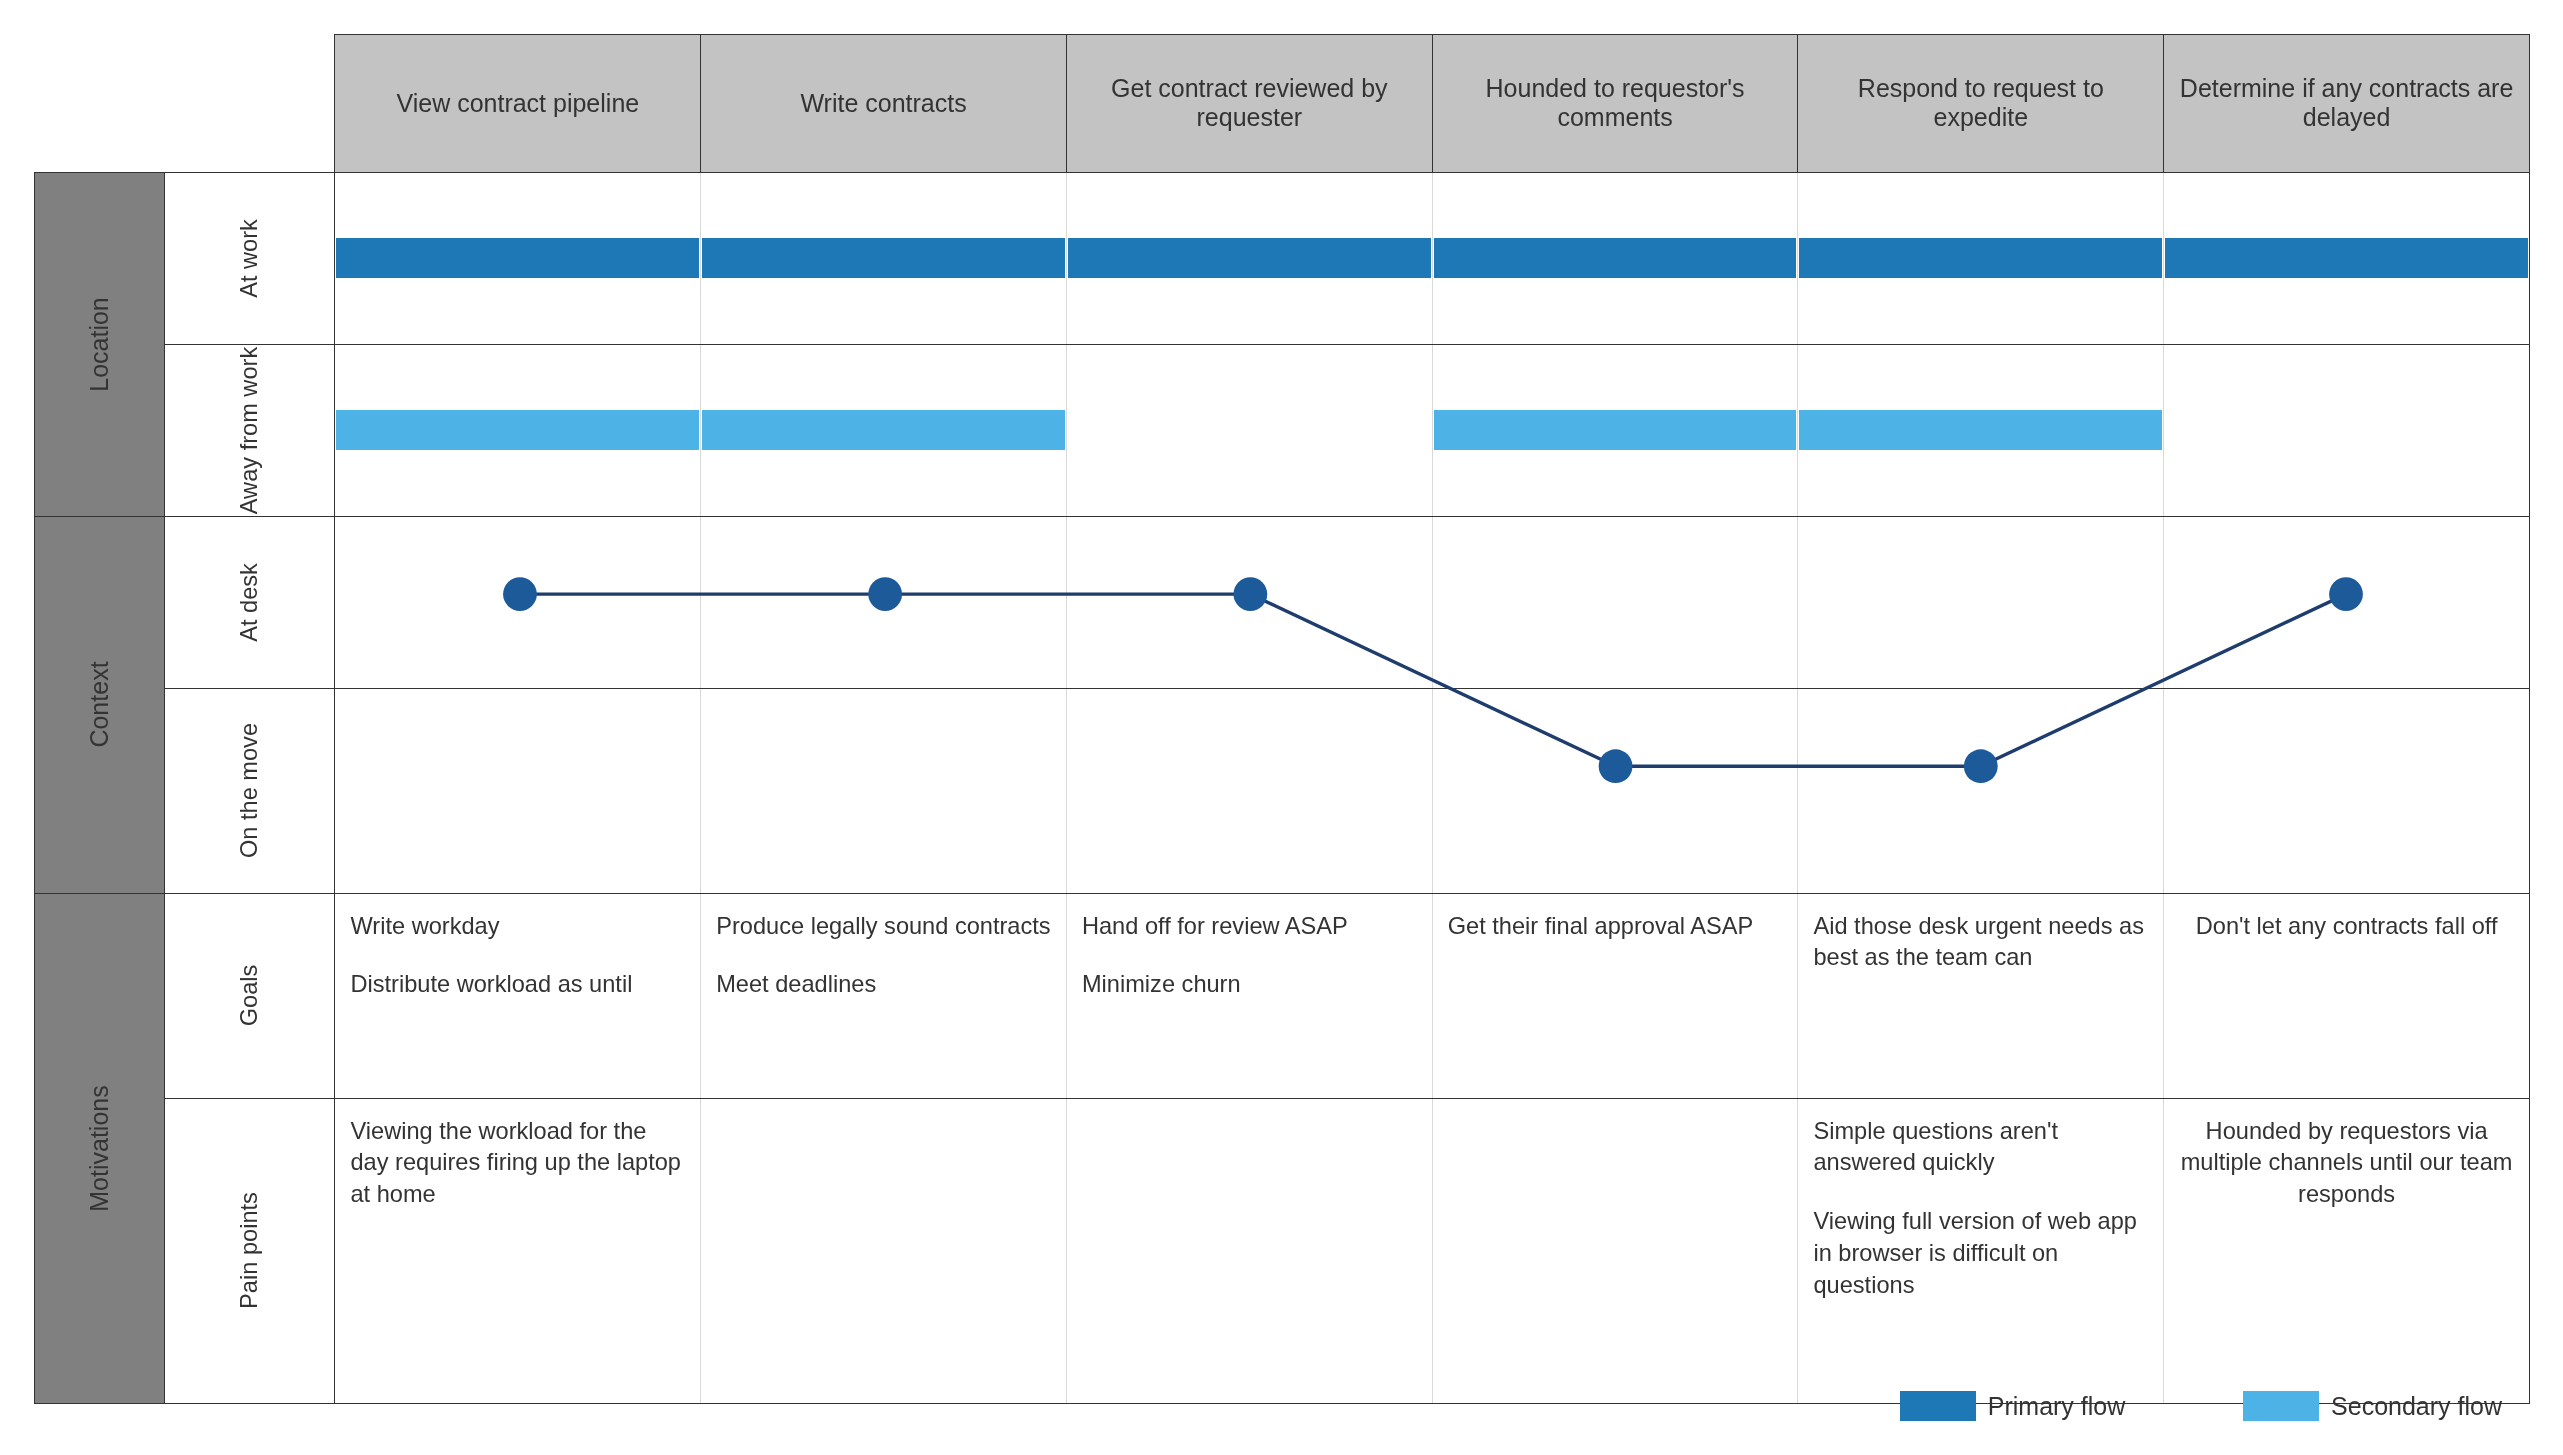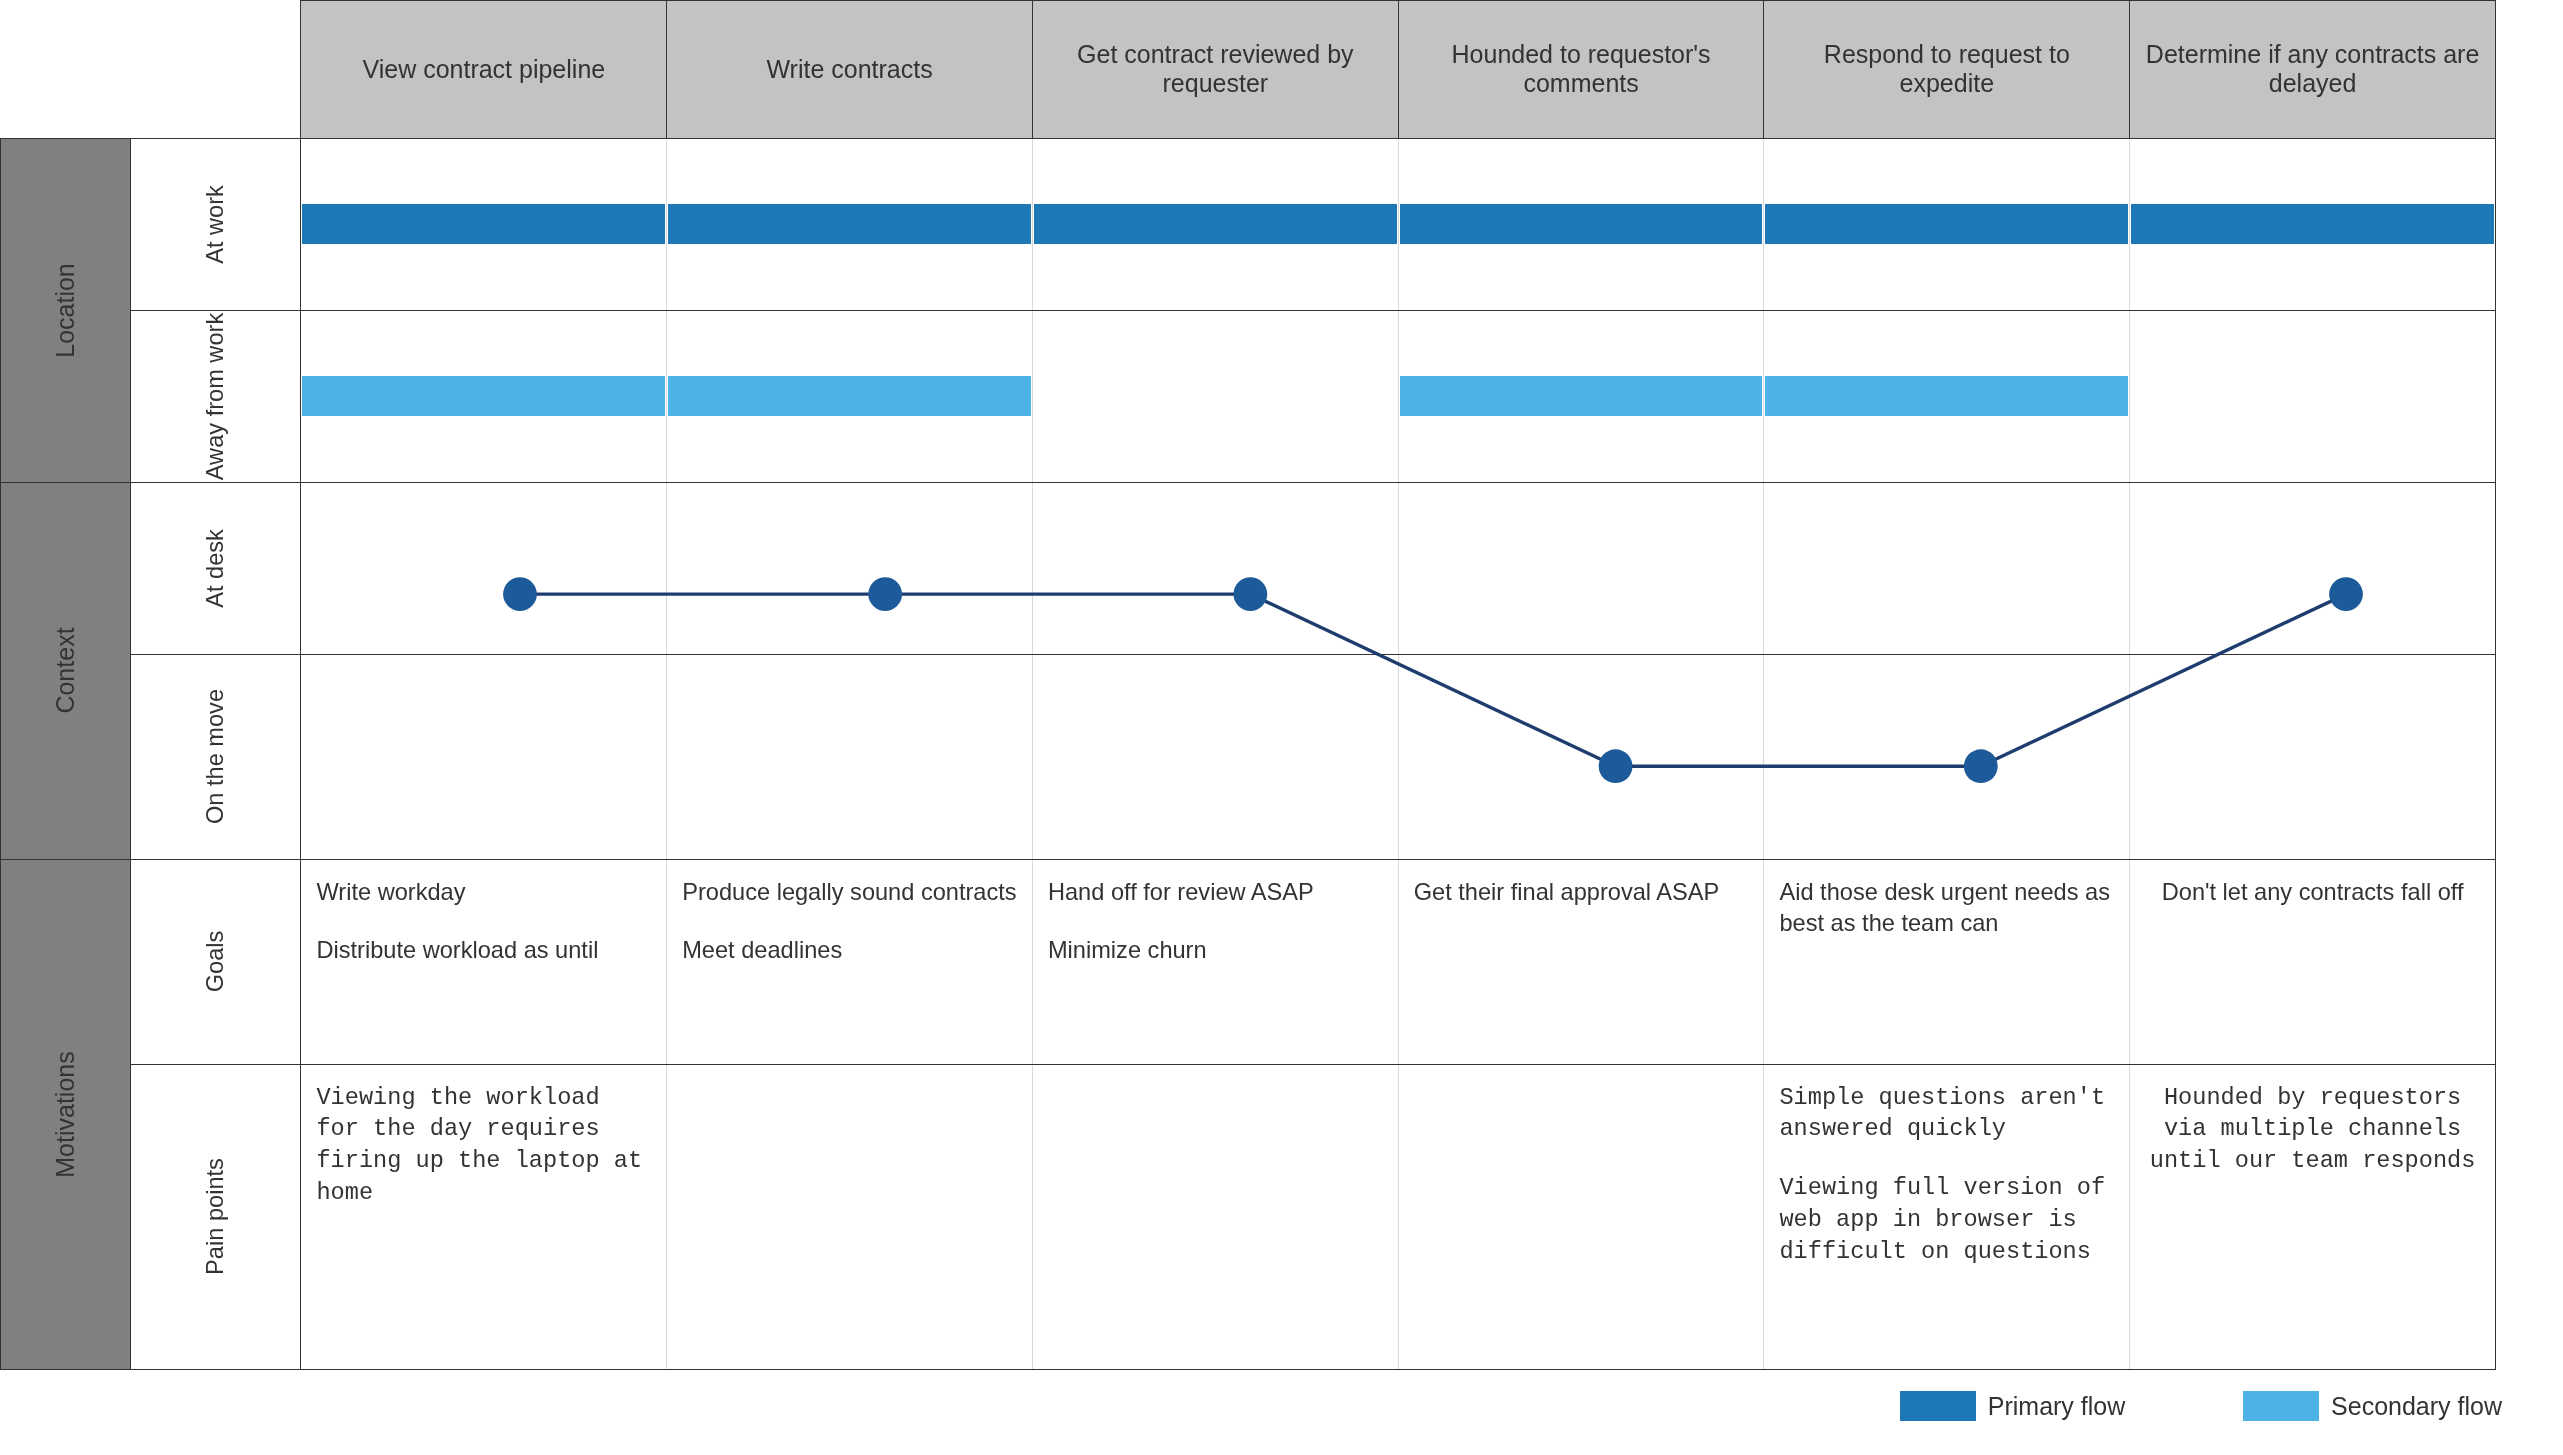--- a/index.html
+++ b/index.html
@@ -7,20 +7,21 @@
     padding: 0;
     background: #fff;
     font-family: -apple-system, Helvetica, Arial, sans-serif;
     color: #333;
   }
   .page {
     width: 2563px;
     height: 1455px;
     position: relative;
     box-sizing: border-box;
+    padding: 34px;
   }
   .outer-grid {
     width: 2496px;
     border-collapse: collapse;
   }
   .outer-grid td, .outer-grid th {
     vertical-align: middle;
   }
   .corner-spacer {
     width: 143px;
@@ -72,21 +73,20 @@
     border-top: 1.7px solid #333;
     border-bottom: 1.7px solid #333;
     border-left: 1.7px solid #d9d9d9;
     border-right: 1.7px solid #d9d9d9;
     height: 169px;
     position: relative;
     vertical-align: middle;
   }
   .content-cell.tall {
     height: 270px;
-    font-family: Liberation Mono, monospace;
   }
   .content-cell.text {
     vertical-align: top;
     padding: 17px 15px;
     font-size: 23.6px;
     line-height: 1.35;
   }
   .content-cell.first-col { border-left: 1.7px solid #333; }
   .content-cell.last-col  { border-right: 1.7px solid #333; text-align: center; }
   .bar {

